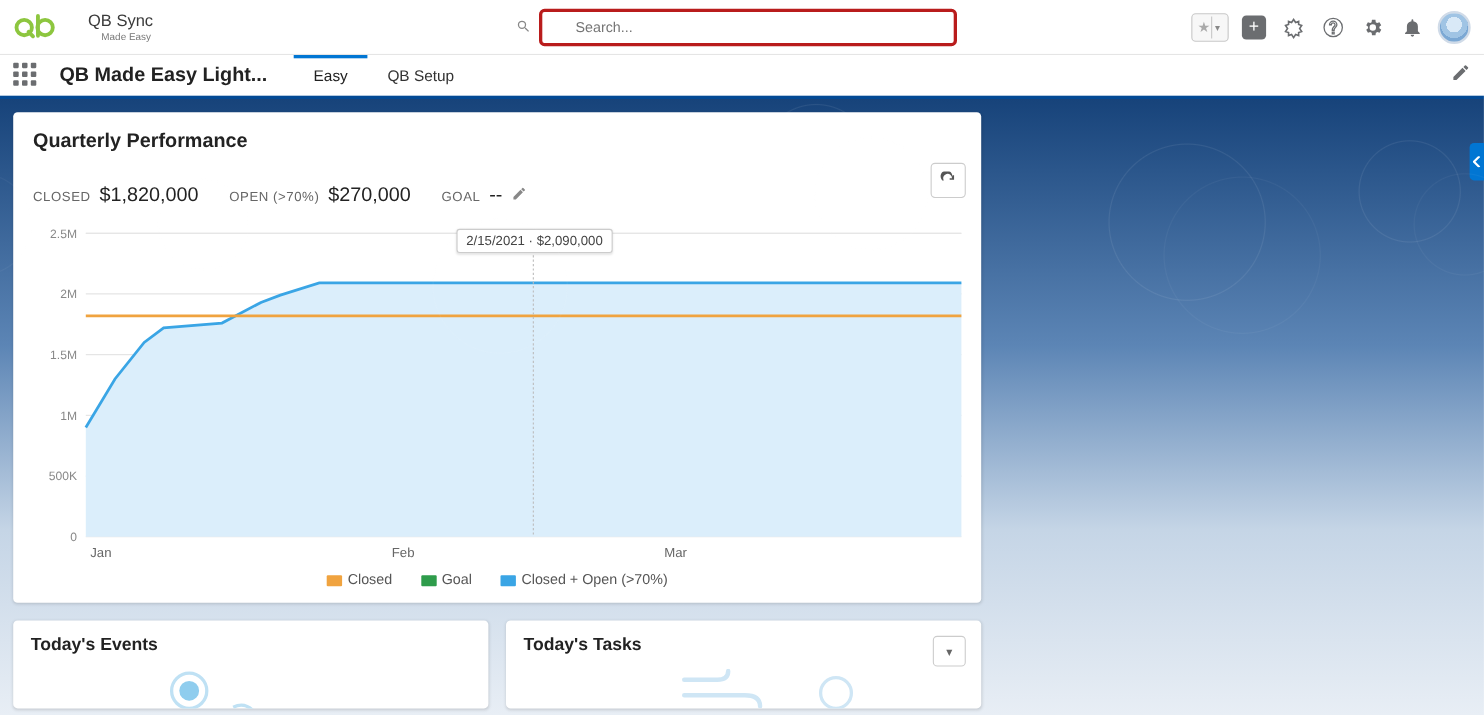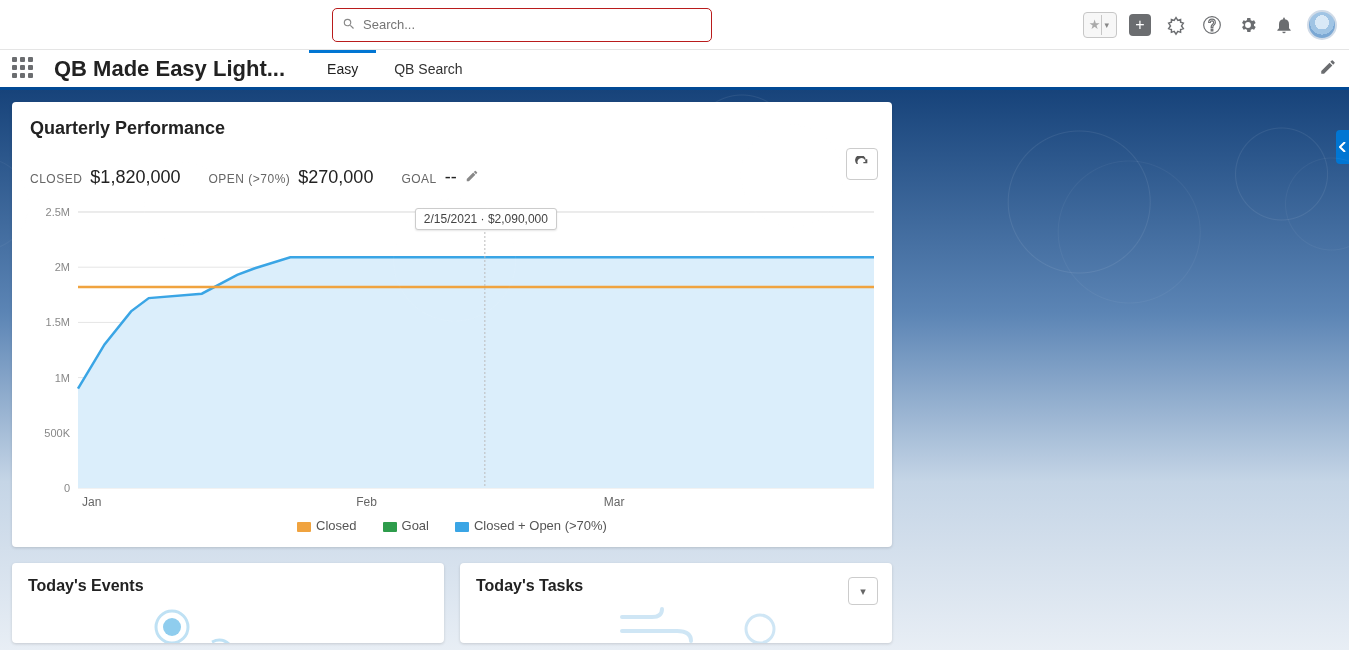--- a/index.html
+++ b/index.html
@@ -7,36 +7,36 @@
   body { width:1349px; height:650px; overflow:hidden; }
 
   
   .hdr { height:50px; display:flex; align-items:center; padding:0 12px; border-bottom:1px solid #e5e5e5; }
   .logo { display:flex; align-items:center; gap:8px; }
   .logo-svg { width:60px; height:28px; }
   .logo-txt { display:flex; flex-direction:column; line-height:1; }
   .logo-name { font-size:15px; color:#3a3a3a;}
   .logo-sub { font-size:9px; color:#777; align-self:flex-end; margin-top:2px; padding-right:2px;}
   .search-wrap { flex:0 0 380px; margin-left:320px; position:relative; }
-  .search-wrap input { width:100%; height:34px; border:1px solid #b91c1c; border-radius:5px; padding:0 10px 0 30px; font-size:13px; color:#0f172a;}
+  .search-wrap input { width:100%; height:34px; border:3px solid #b91c1c; border-radius:5px; padding:0 10px 0 30px; font-size:13px; color:#0f172a;margin-left:31px;}
   .search-wrap .sicon { position:absolute; left:10px; top:9px; fill:#888;}
   .hdr-right { margin-left:auto; display:flex; align-items:center; gap:10px; }
   .fav-box { width:34px; height:26px; border:1px solid #c7c7c7; border-radius:4px; display:flex; align-items:center; justify-content:center; gap:1px; background:#f7f7f7;}
   .fav-box .star { font-size:13px; color:#aaa;}
   .fav-box .caret { width:10px; height:20px; border-left:1px solid #c7c7c7; display:flex; align-items:center; justify-content:center; font-size:9px; color:#888;}
   .hicon { width:26px; height:26px; display:flex; align-items:center; justify-content:center; cursor:pointer; }
   .hicon svg { fill:#6b6d70; }
   .avatar { width:30px; height:30px; border-radius:50%; background: radial-gradient(circle at 50% 40%, #d9e9f7 0 35%, #a0c4e4 35% 60%, #7ba8d4 60% 100%); border:2px solid #d0dbe8;}
   .plus-sq { width:22px; height:22px; background:#6b6d70; border-radius:4px; color:#fff; display:flex; align-items:center; justify-content:center; font-size:16px; line-height:1;}
 
   
   .nav { height:40px; display:flex; align-items:center; padding:0 12px; border-bottom:3px solid #024994; }
   .waffle { width:24px; height:24px; display:grid; grid-template-columns:repeat(3,5px); grid-template-rows:repeat(3,5px); gap:3px; cursor:pointer; margin-right:18px;}
   .waffle span { width:5px; height:5px; background:#6b6d70; border-radius:1px;}
-  .app-name { font-size:22px; font-weight:600; color:#222; margin-right:24px;}
+  .app-name { font-size:18px; font-weight:600; color:#222; margin-right:24px;}
   .tabs { display:flex; height:100%; }
   .tab { padding:0 18px; display:flex; align-items:center; font-size:14px; color:#333; cursor:pointer; position:relative;}
   .tab.active { color:#222; font-weight:500;}
   .tab.active::before { content:""; position:absolute; top:0; left:0; right:0; height:3px; background:#0176d3;}
   .nav-right { margin-left:auto; }
   .pencil { fill:#6b6d70; cursor:pointer;}
 
   
   .stage { position:relative; height:560px; background: linear-gradient(#17437a 0%, #5c85b5 40%, #c5d5e6 70%, #e8eef5 100%); padding:12px; }
   .stage::before,.stage::after { content:""; position:absolute; inset:0; background:
@@ -70,20 +70,32 @@
   .small-title { font-size:16px; font-weight:700; color:#222;}
   .tasks-dd { position:absolute; right:14px; top:14px; width:30px; height:28px; border:1px solid #ccc; border-radius:4px; display:flex; align-items:center; justify-content:center; font-size:11px; color:#666; cursor:pointer; background:#fff;}
   .deco-circles { position:absolute; left:140px; top:44px;}
   .deco-wind { position:absolute; left:160px; top:44px; color:#cfe6f5;}
   .side-tab { position:absolute; right:-1px; top:40px; width:14px; height:34px; background:#0176d3; border-radius:4px 0 0 4px; color:#fff; display:flex; align-items:center; justify-content:center; }
 </style>
 </head>
 <body>
 
 <div class="hdr">
+  <div class="logo">
+    <svg class="logo-svg" viewBox="0 0 120 50">
+      <circle cx="20" cy="25" r="14" fill="none" stroke="#8dc63f" stroke-width="7"></circle>
+      <line x1="28" y1="33" x2="36" y2="41" stroke="#8dc63f" stroke-width="7" stroke-linecap="round"></line>
+      <path d="M45 4 v36" stroke="#8dc63f" stroke-width="7" stroke-linecap="round"></path>
+      <circle cx="58" cy="25" r="14" fill="none" stroke="#8dc63f" stroke-width="7"></circle>
+    </svg>
+    <div class="logo-txt">
+      <span class="logo-name">QB Sync</span>
+      <span class="logo-sub">Made Easy</span>
+    </div>
+  </div>
   <div class="search-wrap">
     <svg class="sicon" width="14" height="14" viewBox="0 0 24 24">
         <path d="M15.5 14h-.79l-.28-.27A6.471 6.471 0 0016 9.5 6.5 6.5 0 109.5 16a6.471 6.471 0 004.23-1.57l.27.28v.79L19 20.49 20.49 19 15.5 14zM9.5 14A4.5 4.5 0 119.5 5a4.5 4.5 0 010 9z"></path>
       </svg>
     <input type="text" placeholder="Search..." style="">
   </div>
   <div class="hdr-right">
     <div class="fav-box">
       <span class="star">★</span>
       <span class="caret">▾</span>
@@ -123,21 +135,21 @@
       <span></span>
       <span></span>
       <span></span>
       <span></span>
       <span></span>
       <span></span>
   </div>
   <div class="app-name">QB Made Easy Light...</div>
   <div class="tabs">
     <div class="tab active">Easy</div>
-    <div class="tab">QB Search</div>
+    <div class="tab">QB Setup</div>
   </div>
   <div class="nav-right">
     <svg class="pencil" width="18" height="18" viewBox="0 0 24 24">
         <path d="M3 17.25V21h3.75L17.81 9.94l-3.75-3.75L3 17.25zM20.71 7.04a1 1 0 000-1.41l-2.34-2.34a1 1 0 00-1.41 0l-1.83 1.83 3.75 3.75 1.83-1.83z"></path>
       </svg>
   </div>
 </div>
 
 <div class="stage">
   <div class="side-tab">

